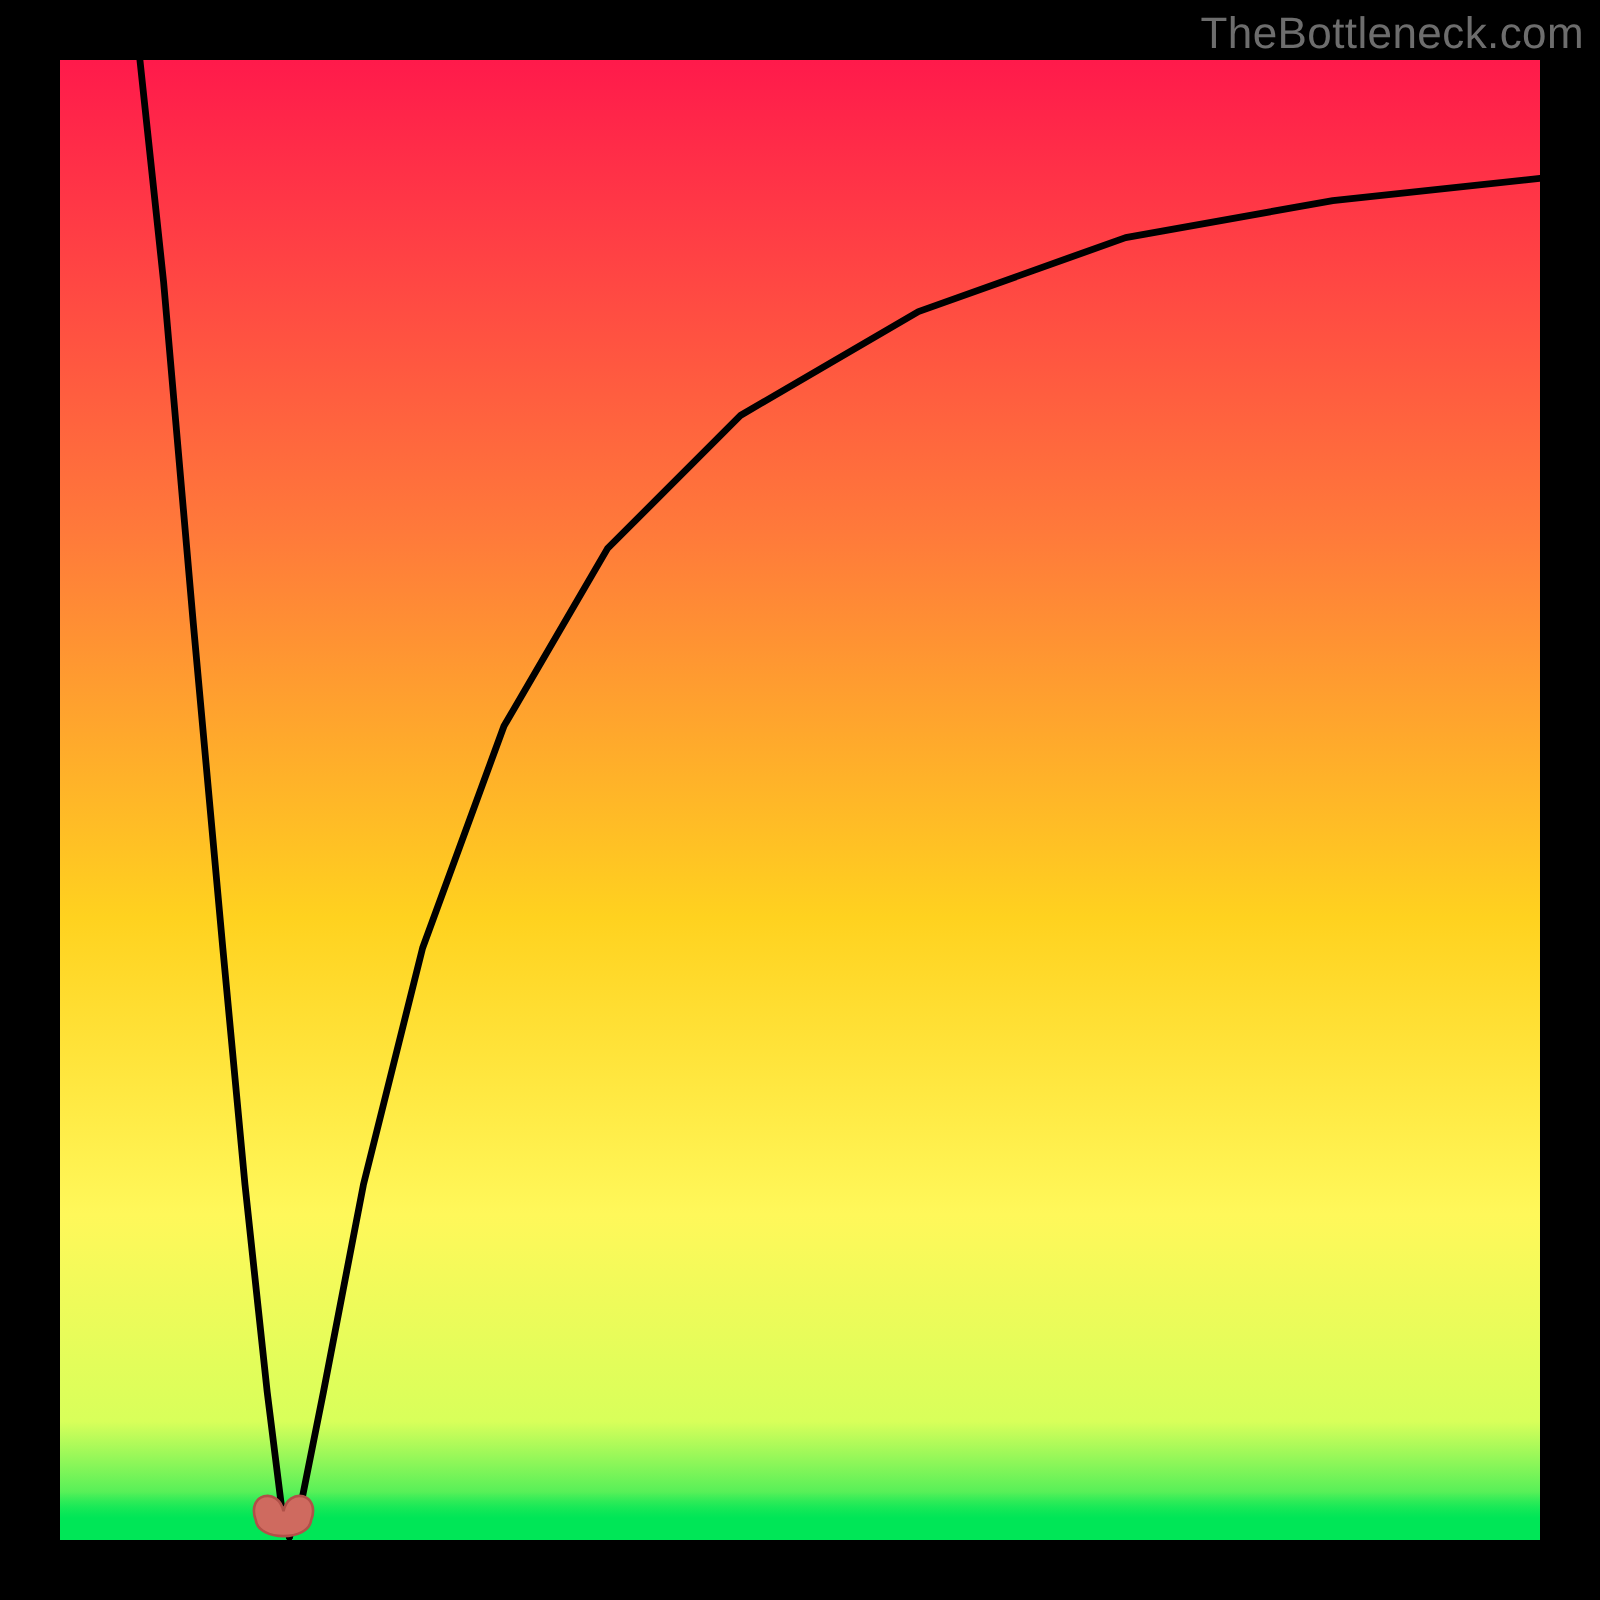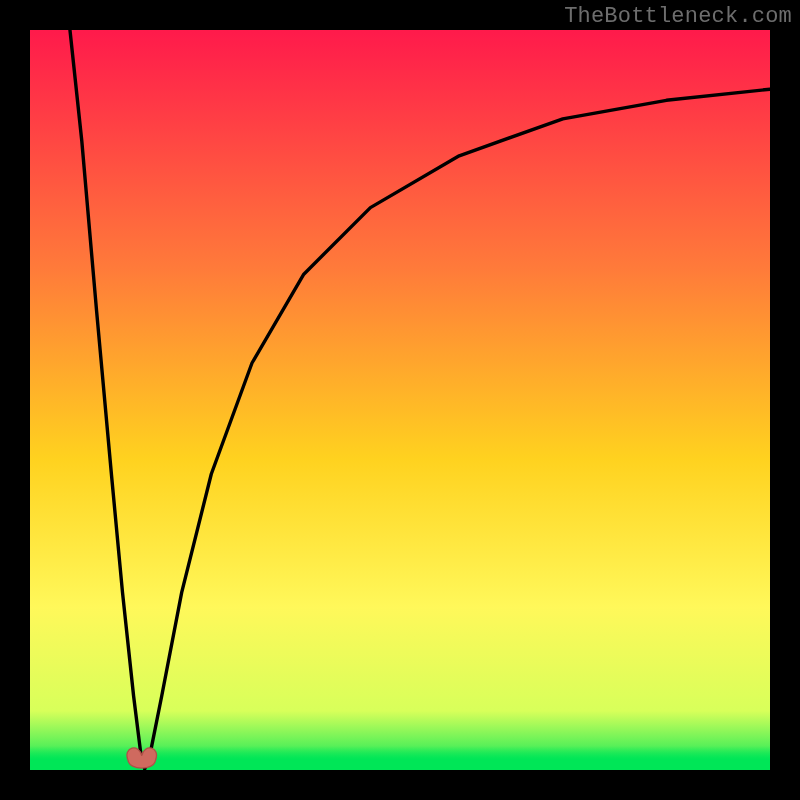--- a/index.html
+++ b/index.html
@@ -49,21 +49,20 @@
   }
   .watermark {
     position: absolute;
     top: 4px;
     right: 8px;
     color: #6d6d6d;
     font-size: 22px;
     font-weight: 500;
     letter-spacing: 0.2px;
     user-select: none;
-    font-family: Liberation Mono, monospace;
   }
 </style>
 </head>
 <body>
 
 <div class="stage">
 
   <div class="plot-area" style="background: linear-gradient(rgb(255, 26, 75) 0%, rgb(255, 122, 58) 32%, rgb(255, 210, 31) 58%, rgb(255, 248, 90) 78%, rgb(216, 255, 90) 92%, rgb(0, 230, 87) 100%);"></div>
 
   <div class="green-band" style="top: 746.32px; height: 23.68px; background: linear-gradient(rgba(0, 230, 87, 0) 0%, rgb(0, 230, 87) 55%, rgb(0, 230, 87) 100%);"></div>

